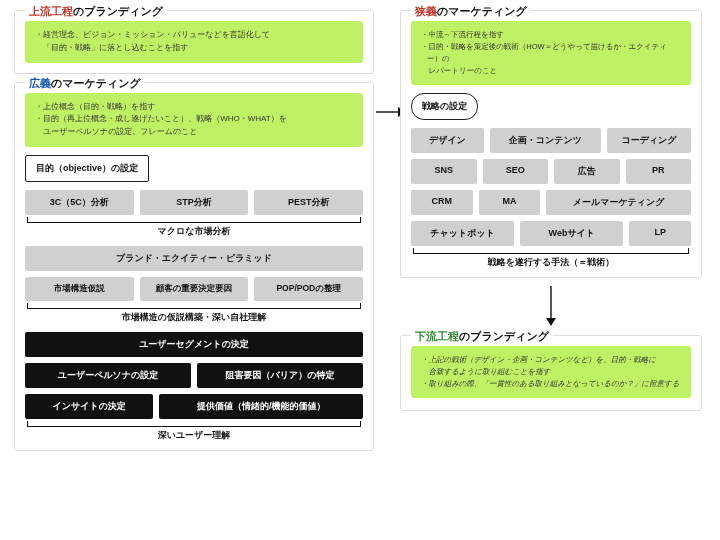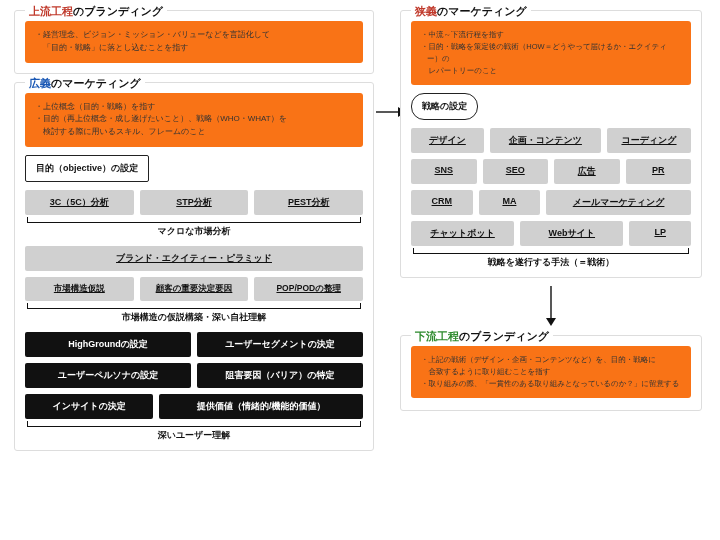--- a/index.html
+++ b/index.html
@@ -39,21 +39,21 @@
     background: #fff;
     padding: 0 4px;
     font-size: 11px;
     font-weight: 700;
   }
   .t-red { color: #c0392b; }
   .t-blue { color: #1a58b5; }
   .t-green { color: #2e8b2e; }
   .t-black { color: #111; }
   .desc-box {
-    background: #f97316;
+    background: #bef264;
     border-radius: 3px;
     padding: 8px 10px;
     font-size: 8px;
     color: #333;
     line-height: 1.6;
   }
   .desc-box .bullet { padding-left: 0.8em; text-indent: -0.8em; }
   .cell-row {
     display: flex;
     gap: 6px;
@@ -62,21 +62,21 @@
   .cell {
     flex: 1;
     text-align: center;
     padding: 6px 4px;
     font-size: 9px;
     font-weight: 700;
     border-radius: 2px;
     white-space: nowrap;
   }
   .cell-white { background: #fff; border: 1px solid #222; color:#111; }
-  .cell-gray  { background: #d0d0d0; color:#111;text-decoration:underline; }
+  .cell-gray  { background: #d0d0d0; color:#111; }
   .cell-black { background: #111; color: #fff; }
   .bracket-group { margin-top: 8px; }
   .bracket-line {
     border: 1.2px solid #111;
     border-top: none;
     height: 6px;
     margin: 2px 2px 0 2px;
   }
   .bracket-label {
     text-align: center;
@@ -117,21 +117,21 @@
     </div>
   </div>
 
   <div class="section">
     <div class="section-title">
       <span class="t-blue">広義</span><span class="t-black">のマーケティング</span>
     </div>
     <div class="desc-box">
       <div class="bullet">・上位概念（目的・戦略）を指す</div>
       <div class="bullet">・目的（再上位概念・成し遂げたいこと）、戦略（WHO・WHAT）を</div>
-      <div class="bullet">　検討する際に用いるスキル、フレームのこと</div>
+      <div class="bullet">　ユーザーペルソナの設定、フレームのこと</div>
     </div>
 
     <div class="cell-row" style="margin-top:8px;">
       <div class="cell cell-white" style="flex:0 0 auto; padding-left:10px; padding-right:10px;">目的（objective）の設定</div>
     </div>
 
     <div class="bracket-group">
       <div class="cell-row">
         <div class="cell cell-gray">3C（5C）分析</div>
         <div class="cell cell-gray">STP分析</div>
@@ -149,21 +149,20 @@
         <div class="cell cell-gray" style="font-size:8.5px;">市場構造仮説</div>
         <div class="cell cell-gray" style="font-size:8.5px;">顧客の重要決定要因</div>
         <div class="cell cell-gray" style="font-size:8.5px;">POP/PODの整理</div>
       </div>
       <div class="bracket-line"></div>
       <div class="bracket-label">市場構造の仮説構築・深い自社理解</div>
     </div>
 
     <div class="bracket-group">
       <div class="cell-row">
-        <div class="cell cell-black">HighGroundの設定</div>
         <div class="cell cell-black">ユーザーセグメントの決定</div>
       </div>
       <div class="cell-row">
         <div class="cell cell-black">ユーザーペルソナの設定</div>
         <div class="cell cell-black">阻害要因（バリア）の特定</div>
       </div>
       <div class="cell-row">
         <div class="cell cell-black" style="flex:0 0 38%;">インサイトの決定</div>
         <div class="cell cell-black">提供価値（情緒的/機能的価値）</div>
       </div>
@@ -228,20 +227,20 @@
     <svg width="14" height="40" viewBox="0 0 14 40">
       <line x1="7" y1="0" x2="7" y2="32" stroke="#111" stroke-width="1.4"></line>
       <polygon points="2,32 12,32 7,40" fill="#111"></polygon>
     </svg>
   </div>
 
   <div class="section" style="padding-bottom:12px;">
     <div class="section-title">
       <span class="t-green">下流工程</span><span class="t-black">のブランディング</span>
     </div>
-    <div class="desc-box" style="font-size:7.5px;">
+    <div class="desc-box" style="font-size:7.5px;font-style:italic;">
       <div class="bullet">・上記の戦術（デザイン・企画・コンテンツなど）を、目的・戦略に</div>
       <div class="bullet">　合致するように取り組むことを指す</div>
       <div class="bullet">・取り組みの際、「一貫性のある取り組みとなっているのか？」に留意する</div>
     </div>
   </div>
 
 </div>
 
 </body></html>

